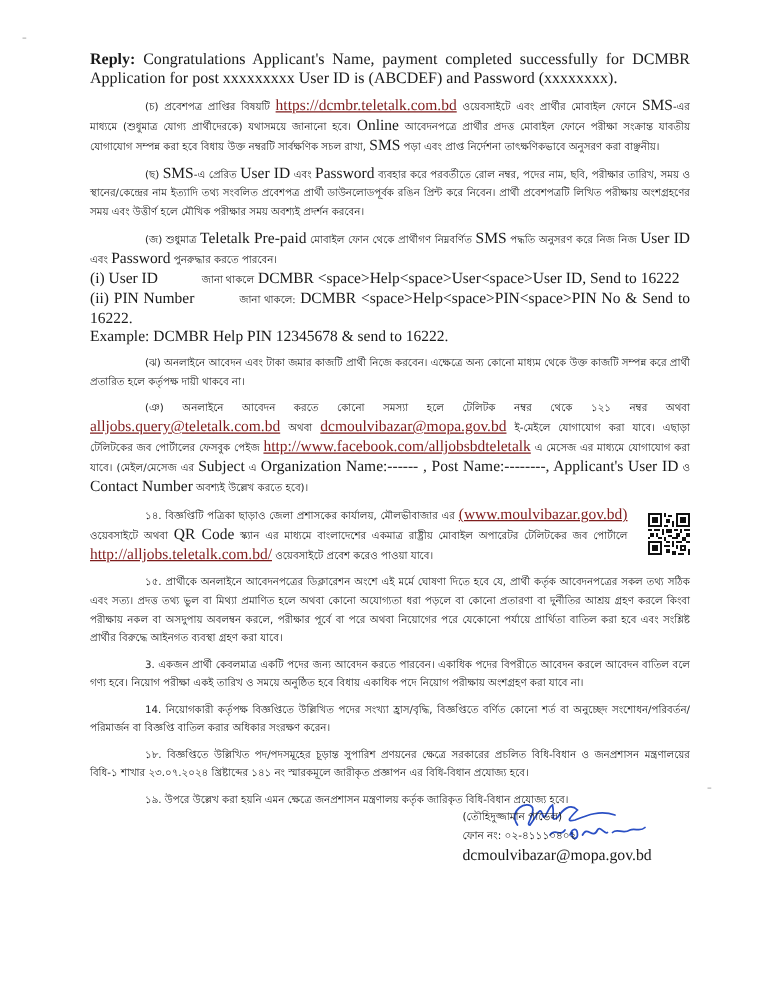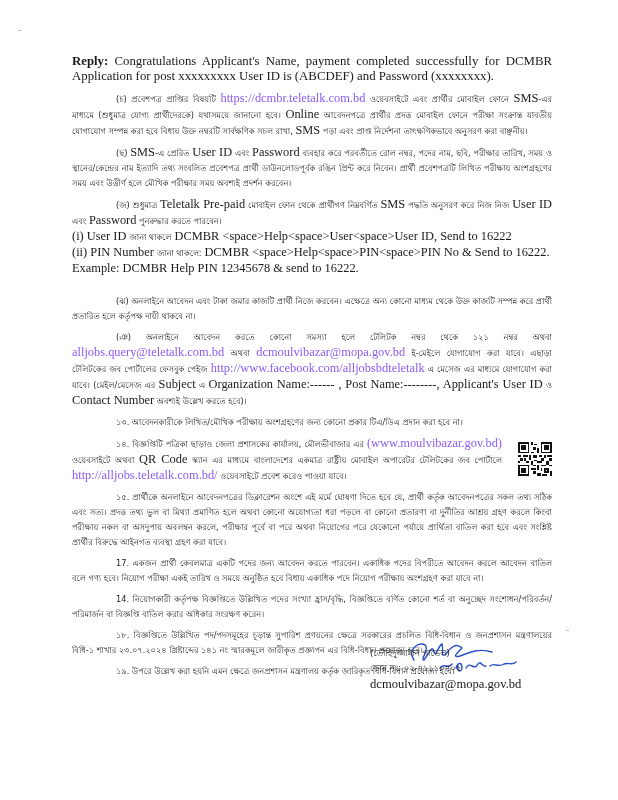--- a/index.html
+++ b/index.html
@@ -1,29 +1,29 @@
 <!DOCTYPE html>
 <html><head>
 <meta charset="utf-8">
 <style>
   html, body { margin: 0; padding: 0; }
   body {
     width: 618px; height: 800px; background: #ffffff; overflow: hidden;
     position: relative; color: #1a1a1a;
     font-family: "Liberation Serif", "DejaVu Serif", serif;
   }
-  .page { position: absolute; left: 72px; top: 54px; width: 480px; }
-  .bn { font-family: Liberation Sans, sans-serif; font-size: 8.2px; line-height: 15px; }
+  .page { position: absolute; left: 72px; top: 40px; width: 480px; }
+  .bn { font-family: Liberation Serif, serif; font-size: 8.2px; line-height: 15px; margin-left: 32px; }
   p { margin: 0; text-align: justify; }
   .reply { font-family: "Liberation Serif", serif; font-size: 12.8px; line-height: 15px; margin-bottom: 7px; text-align: justify; }
   .reply b { font-weight: bold; }
   .para { margin-bottom: 6px; font-family: "DejaVu Sans", sans-serif; font-size: 8.2px; line-height: 15px; text-align: justify; }
   .para .lat { font-family: "Liberation Serif", serif; font-size: 12.4px; margin-top: 48px; }
   .indent { text-indent: 44px; }
-  a, .link { color: #8b5cf6; font-family: "Liberation Serif", serif; font-size: 12.4px; }
+  a, .link { color: #7f1d1d; text-decoration: underline; font-family: "Liberation Serif", serif; font-size: 12.4px; }
   .plain { margin: 0; font-family: "Liberation Serif", serif; font-size: 12.4px; line-height: 15px; }
   .p14 { position: relative; padding-right: 50px; }
   .qr { position: absolute; right: 0px; top: 6px; width: 34px; height: 34px; }
   .sig { position: absolute; left: 370px; top: 646px; width: 180px; }
   .sig .line { font-family: "DejaVu Sans", sans-serif; font-size: 8.4px; line-height: 15px; }
   .sig .email { font-family: "Liberation Serif", serif; font-size: 12.6px; line-height: 16px; }
   .scribble { position: absolute; left: 400px; top: 638px; width: 120px; height: 40px; }
   .mark { position: absolute; width: 3px; height: 1px; background: #bbb; }
 </style>
 </head>
@@ -33,28 +33,27 @@
 
   <p class="reply"><b>Reply:</b><span> Congratulations Applicant's Name, payment completed successfully for DCMBR Application for post xxxxxxxxx User ID is (ABCDEF) and Password (xxxxxxxx).</span></p>
 
   <p class="para indent"><span>(চ) প্রবেশপত্র প্রাপ্তির বিষয়টি </span><span class="link">https://dcmbr.teletalk.com.bd</span><span> ওয়েবসাইটে এবং প্রার্থীর মোবাইল ফোনে </span><span class="lat">SMS</span><span>-এর মাধ্যমে (শুধুমাত্র যোগ্য প্রার্থীদেরকে) যথাসময়ে জানানো হবে। </span><span class="lat">Online</span><span> আবেদনপত্রে প্রার্থীর প্রদত্ত মোবাইল ফোনে পরীক্ষা সংক্রান্ত যাবতীয় যোগাযোগ সম্পন্ন করা হবে বিধায় উক্ত নম্বরটি সার্বক্ষণিক সচল রাখা, </span><span class="lat">SMS</span><span> পড়া এবং প্রাপ্ত নির্দেশনা তাৎক্ষণিকভাবে অনুসরণ করা বাঞ্ছনীয়।</span></p>
 
   <p class="para indent"><span>(ছ) </span><span class="lat">SMS</span><span>-এ প্রেরিত </span><span class="lat">User ID</span><span> এবং </span><span class="lat">Password</span><span> ব্যবহার করে পরবর্তীতে রোল নম্বর, পদের নাম, ছবি, পরীক্ষার তারিখ, সময় ও স্থানের/কেন্দ্রের নাম ইত্যাদি তথ্য সংবলিত প্রবেশপত্র প্রার্থী ডাউনলোডপূর্বক রঙিন প্রিন্ট করে নিবেন। প্রার্থী প্রবেশপত্রটি লিখিত পরীক্ষায় অংশগ্রহণের সময় এবং উত্তীর্ণ হলে মৌখিক পরীক্ষার সময় অবশ্যই প্রদর্শন করবেন।</span></p>
 
   <p class="para indent" style="margin-bottom:0"><span>(জ) শুধুমাত্র </span><span class="lat">Teletalk Pre-paid</span><span> মোবাইল ফোন থেকে প্রার্থীগণ নিম্নবর্ণিত </span><span class="lat">SMS</span><span> পদ্ধতি অনুসরণ করে নিজ নিজ </span><span class="lat">User ID</span><span> এবং </span><span class="lat">Password</span><span> পুনরুদ্ধার করতে পারবেন।</span></p>
   <p class="plain"><span>(i) User ID </span><span class="bn">জানা থাকলে</span><span> DCMBR &lt;space&gt;Help&lt;space&gt;User&lt;space&gt;User ID, Send to 16222</span></p>
   <p class="plain" style="text-align:justify"><span>(ii) PIN Number </span><span class="bn">জানা থাকলে:</span><span> DCMBR &lt;space&gt;Help&lt;space&gt;PIN&lt;space&gt;PIN No &amp; Send to 16222.</span></p>
-  <p class="plain" style="margin-bottom:18px">Example: DCMBR Help PIN 12345678 &amp; send to 16222.</p>
+  <p class="plain" style="margin-bottom:6px">Example: DCMBR Help PIN 12345678 &amp; send to 16222.</p>
 
   <p class="para indent">(ঝ) অনলাইনে আবেদন এবং টাকা জমার কাজটি প্রার্থী নিজে করবেন। এক্ষেত্রে অন্য কোনো মাধ্যম থেকে উক্ত কাজটি সম্পন্ন করে প্রার্থী প্রতারিত হলে কর্তৃপক্ষ দায়ী থাকবে না।</p>
 
   <p class="para indent"><span>(ঞ) অনলাইনে আবেদন করতে কোনো সমস্যা হলে টেলিটক নম্বর থেকে ১২১ নম্বর অথবা </span><span class="link">alljobs.query@teletalk.com.bd</span><span> অথবা </span><span class="link">dcmoulvibazar@mopa.gov.bd</span><span> ই-মেইলে যোগাযোগ করা যাবে। এছাড়া টেলিটকের জব পোর্টালের ফেসবুক পেইজ </span><span class="link">http://www.facebook.com/alljobsbdteletalk</span><span> এ মেসেজ এর মাধ্যমে যোগাযোগ করা যাবে। (মেইল/মেসেজ এর </span><span class="lat">Subject</span><span> এ </span><span class="lat">Organization Name:------ , Post Name:--------, Applicant's User ID</span><span> ও </span><span class="lat">Contact Number</span><span> অবশ্যই উল্লেখ করতে হবে)।</span></p>
 
 
-  <p class="para indent">১৩. আবেদনকারীকে লিখিত/মৌখিক পরীক্ষায় অংশগ্রহণের জন্য কোনো প্রকার টিএ/ডিএ প্রদান করা হবে না।</p>
 
   <div class="p14">
     <p class="para indent"><span>১৪. বিজ্ঞপ্তিটি পত্রিকা ছাড়াও জেলা প্রশাসকের কার্যালয়, মৌলভীবাজার এর </span><span class="link">(www.moulvibazar.gov.bd)</span><span> ওয়েবসাইটে অথবা </span><span class="lat">QR Code</span><span> স্ক্যান এর মাধ্যমে বাংলাদেশের একমাত্র রাষ্ট্রীয় মোবাইল অপারেটর টেলিটকের জব পোর্টালে </span><span class="link">http://alljobs.teletalk.com.bd/</span><span> ওয়েবসাইটে প্রবেশ করেও পাওয়া যাবে।</span></p>
     <svg class="qr" viewBox="0 0 21 21" shape-rendering="crispEdges">
       <rect width="21" height="21" fill="#fff"></rect>
       <g fill="#111">
         <rect x="0" y="0" width="7" height="7"></rect>
           <rect x="1" y="1" width="5" height="5" fill="#fff"></rect>
           <rect x="2" y="2" width="3" height="3"></rect>
         <rect x="14" y="0" width="7" height="7"></rect>
@@ -95,21 +94,21 @@
           <rect x="17" y="17" width="1" height="1" fill="#fff"></rect>
           <rect x="9" y="18" width="2" height="2"></rect>
           <rect x="12" y="19" width="2" height="2"></rect>
         <rect x="20" y="18" width="1" height="3"></rect>
           <rect x="15" y="20" width="3" height="1"></rect>
       </g>
     </svg>
   </div>
 
   <p class="para indent">১৫. প্রার্থীকে অনলাইনে আবেদনপত্রের ডিক্লারেশন অংশে এই মর্মে ঘোষণা দিতে হবে যে, প্রার্থী কর্তৃক আবেদনপত্রের সকল তথ্য সঠিক এবং সত্য। প্রদত্ত তথ্য ভুল বা মিথ্যা প্রমাণিত হলে অথবা কোনো অযোগ্যতা ধরা পড়লে বা কোনো প্রতারণা বা দুর্নীতির আশ্রয় গ্রহণ করলে কিংবা পরীক্ষায় নকল বা অসদুপায় অবলম্বন করলে, পরীক্ষার পূর্বে বা পরে অথবা নিয়োগের পরে যেকোনো পর্যায়ে প্রার্থিতা বাতিল করা হবে এবং সংশ্লিষ্ট প্রার্থীর বিরুদ্ধে আইনগত ব্যবস্থা গ্রহণ করা যাবে।</p>
-  <p class="para indent">17. একজন প্রার্থী কেবলমাত্র একটি পদের জন্য আবেদন করতে পারবেন। একাধিক পদের বিপরীতে আবেদন করলে আবেদন বাতিল বলে গণ্য হবে। নিয়োগ পরীক্ষা একই তারিখ ও সময়ে অনুষ্ঠিত হবে বিধায় একাধিক পদে নিয়োগ পরীক্ষায় অংশগ্রহণ করা যাবে না।</p>
+  <p class="para indent">3. একজন প্রার্থী কেবলমাত্র একটি পদের জন্য আবেদন করতে পারবেন। একাধিক পদের বিপরীতে আবেদন করলে আবেদন বাতিল বলে গণ্য হবে। নিয়োগ পরীক্ষা একই তারিখ ও সময়ে অনুষ্ঠিত হবে বিধায় একাধিক পদে নিয়োগ পরীক্ষায় অংশগ্রহণ করা যাবে না।</p>
   <p class="para indent">14. নিয়োগকারী কর্তৃপক্ষ বিজ্ঞপ্তিতে উল্লিখিত পদের সংখ্যা হ্রাস/বৃদ্ধি, বিজ্ঞপ্তিতে বর্ণিত কোনো শর্ত বা অনুচ্ছেদ সংশোধন/পরিবর্তন/ পরিমার্জন বা বিজ্ঞপ্তি বাতিল করার অধিকার সংরক্ষণ করেন।</p>
   <p class="para indent">১৮. বিজ্ঞপ্তিতে উল্লিখিত পদ/পদসমূহের চূড়ান্ত সুপারিশ প্রণয়নের ক্ষেত্রে সরকারের প্রচলিত বিধি-বিধান ও জনপ্রশাসন মন্ত্রণালয়ের বিধি-১ শাখার ২৩.০৭.২০২৪ খ্রিষ্টাব্দের ১৪১ নং স্মারকমূলে জারীকৃত প্রজ্ঞাপন এর বিধি-বিধান প্রযোজ্য হবে।</p>
   <p class="para indent">১৯. উপরে উল্লেখ করা হয়নি এমন ক্ষেত্রে জনপ্রশাসন মন্ত্রণালয় কর্তৃক জারিকৃত বিধি-বিধান প্রযোজ্য হবে।</p>
 </div>
 
 <svg class="scribble" viewBox="0 0 120 40">
   <g fill="none" stroke="#2a4fc4" stroke-width="1.4" stroke-linecap="round">
     <path d="M14 22 C6 10, 22 2, 26 8 C28 14, 20 22, 24 22 C30 14, 32 6, 34 14 C36 20, 38 8, 42 6 C44 14, 40 20, 46 16 C50 10, 56 4, 62 10 C56 16, 52 20, 60 18 C70 14, 80 10, 92 14"></path>
     <path d="M40 30 C44 24, 48 32, 52 26 M56 30 C58 24, 62 24, 62 30 C62 34, 56 34, 58 28 M66 30 C70 22, 74 34, 78 26 C80 22, 84 30, 86 28 M90 28 C94 24, 98 30, 104 26 C108 24, 112 28, 116 24"></path>
   </g>

